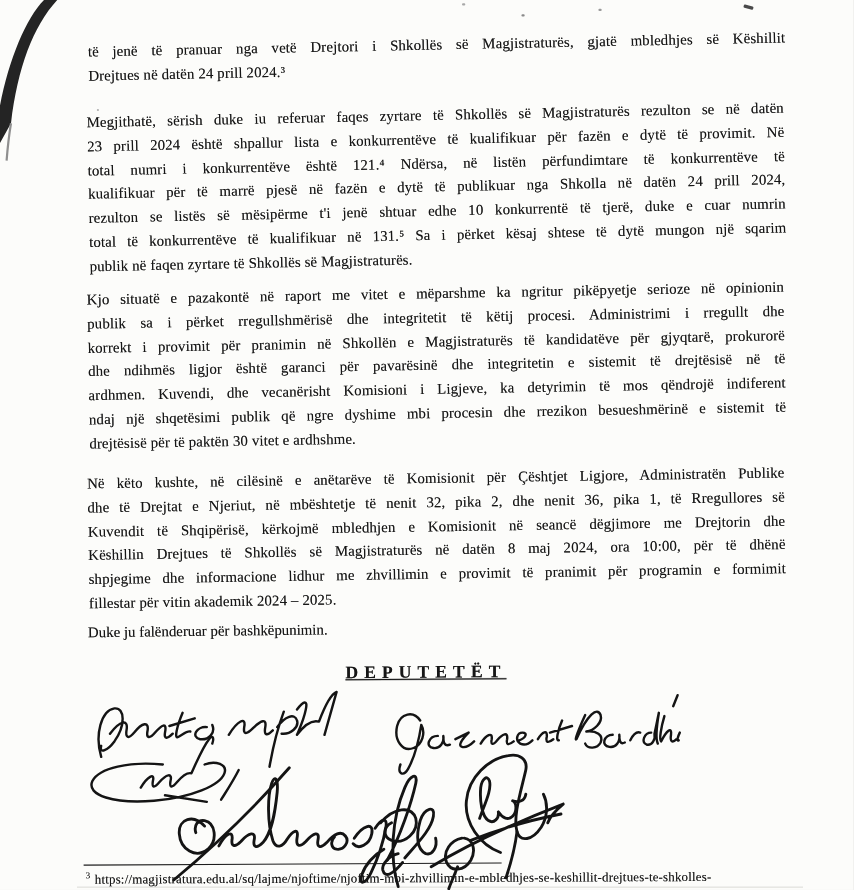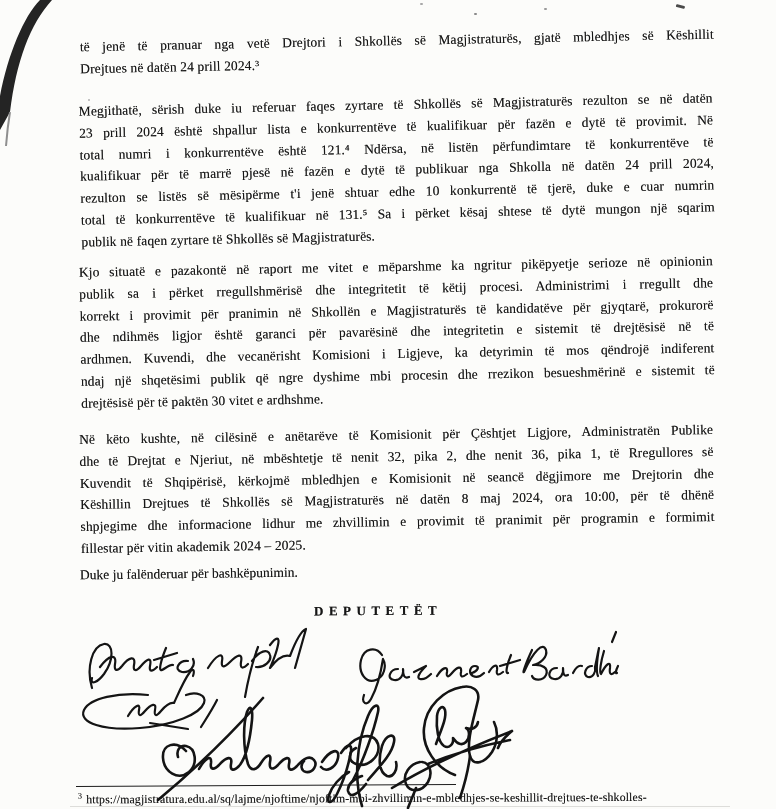--- a/index.html
+++ b/index.html
@@ -18,23 +18,24 @@
   .line.last{text-align-last:left;}
   .r-p1{top:30px;transform:rotate(-1.15deg);}
   .r-p2{top:94px;transform:rotate(-1.2deg);}
   .r-p3{top:256px;transform:rotate(-1.05deg);}
   .r-p4{top:424px;transform:rotate(-0.9deg);}
   .closing{
     position:absolute;left:80px;top:566px;font-size:13.5px;
     transform:rotate(-0.7deg);text-shadow:0 0 .35px rgba(20,20,20,.55);
   }
   .heading{
-    position:absolute;left:314px;top:603px;font-size:13px;font-weight:bold;
+    position:absolute;left:314px;top:603px;font-size:16px;font-weight:bold;
     letter-spacing:5.5px;transform:rotate(-0.4deg);
     text-shadow:0 0 .4px rgba(20,20,20,.6);
+    text-decoration:underline;
   }
   .footnote-rule{
     position:absolute;left:76px;top:785px;width:380px;height:0;
     border-top:1.7px solid #1d1d1d;transform:rotate(-0.3deg);
   }
   .footnote{
     position:absolute;left:78px;top:790px;width:660px;font-size:11.8px;
     transform:rotate(-0.25deg);letter-spacing:.15px;
     text-shadow:0 0 .3px rgba(20,20,20,.5);
   }

